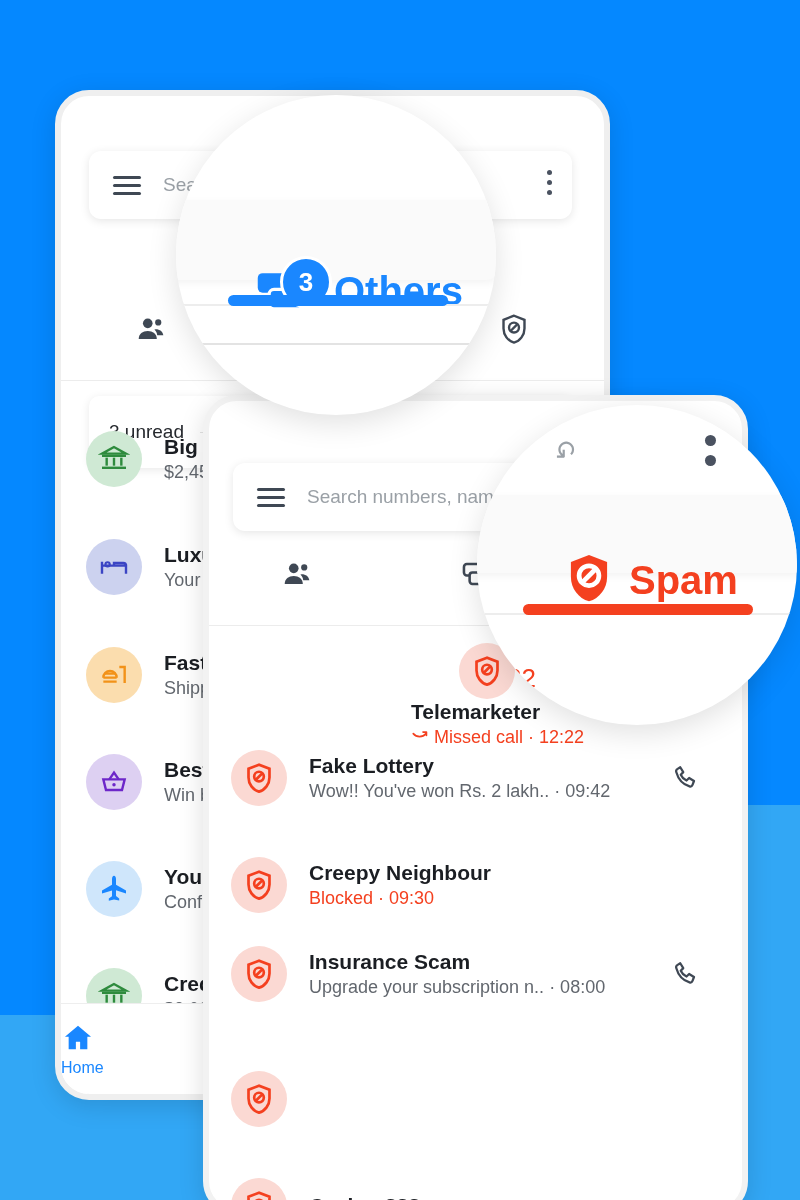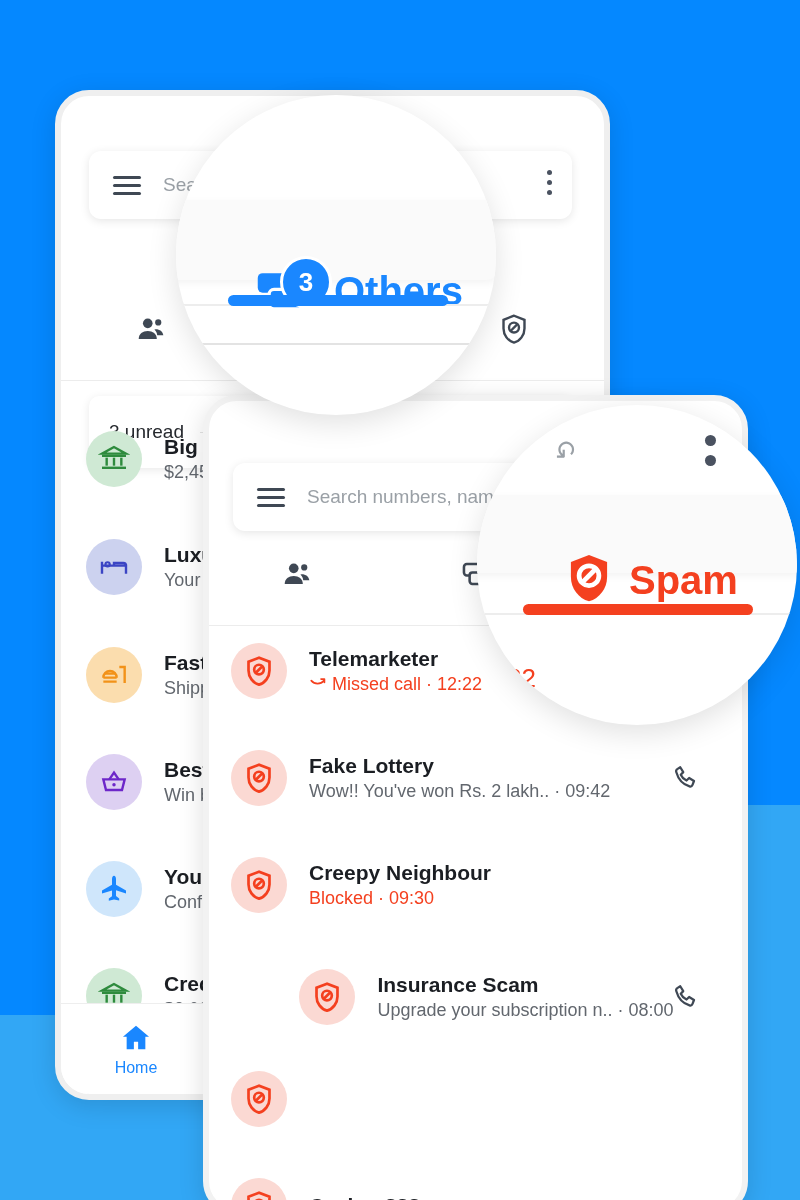--- a/index.html
+++ b/index.html
@@ -71,21 +71,21 @@
   .row-title{font-size:21px;font-weight:bold;color:#1b1e23;white-space:nowrap;line-height:1.28;}
   .row-sub{font-size:18px;color:#62676e;white-space:nowrap;line-height:1.3;}
   .row-sub.alert{color:#f4401f;}
   .row-call{position:absolute;right:40px;}
 
   
   .bottomnav{
     position:absolute;left:0;right:0;bottom:0;height:90px;background:#fff;
     border-top:1px solid #eee;display:flex;align-items:center;justify-content:flex-start;
   }
-  .navitem{display:flex;flex-direction:column;align-items:center;width:150px;gap:4px;}
+  .navitem{display:flex;flex-direction:column;width:150px;gap:4px;}
   .navlabel{font-size:16px;color:#1a87ff;}
 
   
   .bubble{
     position:absolute;border-radius:50%;background:#fff;overflow:hidden;
     box-shadow:0 8px 30px rgba(0,0,0,.12);
   }
   .bub-inner{position:absolute;inset:0;}
   .bub-searchbar{
     position:absolute;background:#fafafa;border-radius:14px;
@@ -288,21 +288,21 @@
       <div class="tab">
         <svg width="34" height="34" viewBox="0 0 24 24">
           <rect x="3.5" y="5" width="13" height="8" rx="2" fill="none" stroke="#3f4854" stroke-width="1.8"></rect>
           <rect x="7.5" y="11" width="13" height="8" rx="2" fill="#fff" stroke="#3f4854" stroke-width="1.8"></rect>
         </svg>
       </div>
       <div class="tab"></div>
     </div>
     <div class="divider" style="left:0;right:0;top:224px;"></div>
 
-    <div class="row" style="top:242px;padding-left:22px;">
+    <div class="row" style="top:242px;padding-left:22px;flex-direction:column;">
       <div class="avatar" style="background:#fbd9d3;">
         <svg width="34" height="34" viewBox="0 0 24 24">
             <path d="M12 2.6 4.6 5.5v6.1c0 4.6 3.1 8.9 7.4 10 4.3-1.1 7.4-5.4 7.4-10V5.5z" fill="none" stroke="#f4401f" stroke-width="1.9"></path>
             <circle cx="12" cy="11" r="3.4" fill="none" stroke="#f4401f" stroke-width="1.9"></circle>
             <line x1="9.6" y1="13.4" x2="14.4" y2="8.6" stroke="#f4401f" stroke-width="1.9"></line>
           </svg>
       </div>
       <div class="row-text">
         <div class="row-title">Telemarketer</div>
         <div class="row-sub alert">
@@ -338,21 +338,21 @@
             <circle cx="12" cy="11" r="3.4" fill="none" stroke="#f4401f" stroke-width="1.9"></circle>
             <line x1="9.6" y1="13.4" x2="14.4" y2="8.6" stroke="#f4401f" stroke-width="1.9"></line>
           </svg>
       </div>
       <div class="row-text">
         <div class="row-title">Creepy Neighbour</div>
         <div class="row-sub alert">Blocked · 09:30</div>
       </div>
     </div>
 
-    <div class="row" style="top:568px;padding-left:22px;justify-content:center;">
+    <div class="row" style="top:545px;padding-left:22px;">
       <div class="avatar" style="background:#fbd9d3;">
         <svg width="34" height="34" viewBox="0 0 24 24">
             <path d="M12 2.6 4.6 5.5v6.1c0 4.6 3.1 8.9 7.4 10 4.3-1.1 7.4-5.4 7.4-10V5.5z" fill="none" stroke="#f4401f" stroke-width="1.9"></path>
             <circle cx="12" cy="11" r="3.4" fill="none" stroke="#f4401f" stroke-width="1.9"></circle>
             <line x1="9.6" y1="13.4" x2="14.4" y2="8.6" stroke="#f4401f" stroke-width="1.9"></line>
           </svg>
       </div>
       <div class="row-text">
         <div class="row-title">Insurance Scam</div>
         <div class="row-sub">Upgrade your subscription n.. · 08:00</div>

